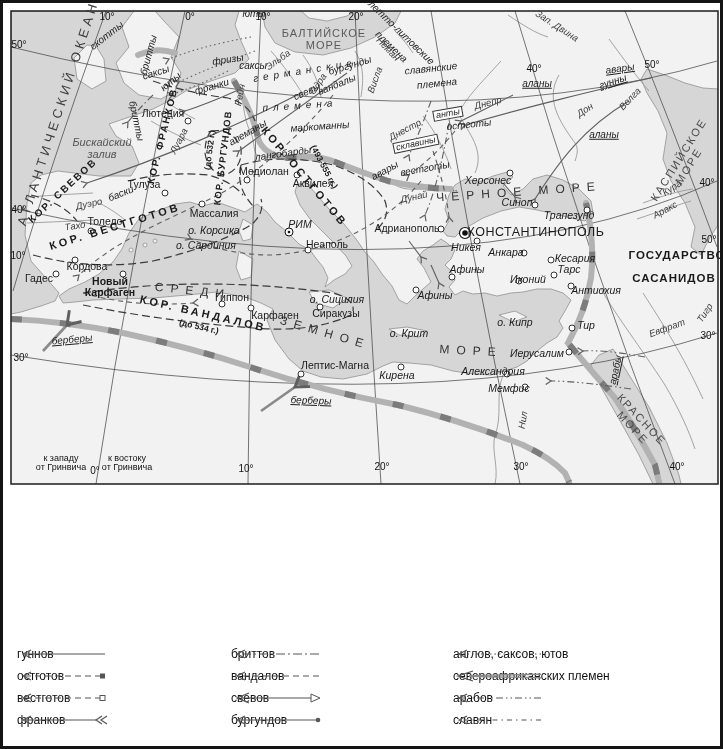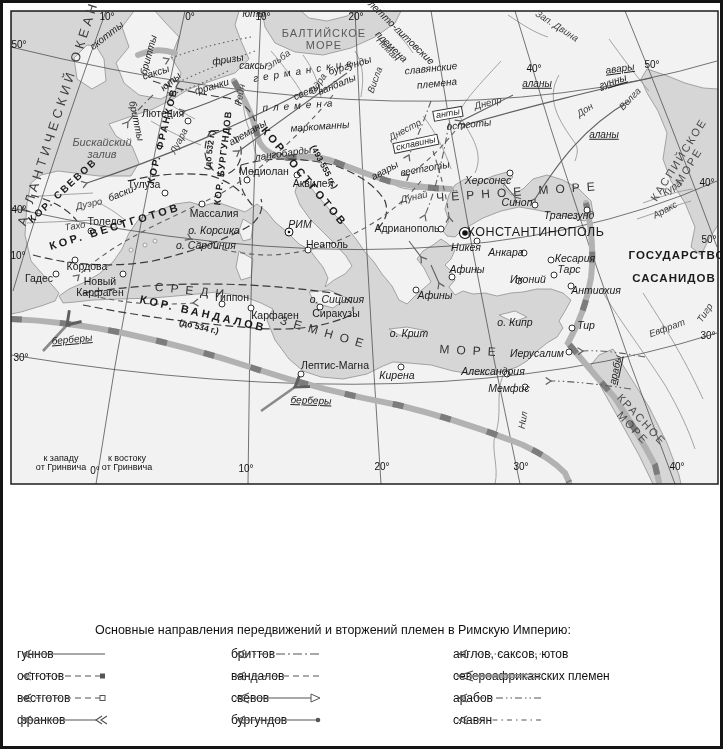--- a/index.html
+++ b/index.html
@@ -263,21 +263,21 @@
       <span class="ml kingdom2" style="left: 207px; top: 147px; transform: translate(-50%, -50%) rotate(-83deg);">(до 532 г.)</span>
       <span class="ml kingdom-lg" style="left: 301px; top: 174px; transform: translate(-50%, -50%) rotate(50deg);">КОР. ОСТГОТОВ</span>
       <span class="ml kingdom2" style="left: 321px; top: 164px; transform: translate(-50%, -50%) rotate(62deg);">(493-555 гг.)</span>
       <span class="ml kingdom-lg" style="left: 200px; top: 311px; transform: translate(-50%, -50%) rotate(13deg);">КОР. ВАНДАЛОВ</span>
       <span class="ml kingdom2" style="left: 196px; top: 324px; transform: translate(-50%, -50%) rotate(13deg);">(до 534 г.)</span>
       <span class="ml city" style="left: 160px; top: 111px; transform: translate(-50%, -50%) rotate(0deg);">Лютеция</span>
       <span class="ml city" style="left: 141px; top: 182px; transform: translate(-50%, -50%) rotate(0deg);">Тулуза</span>
       <span class="ml city" style="left: 102px; top: 219px; transform: translate(-50%, -50%) rotate(0deg);">Толедо</span>
       <span class="ml city" style="left: 84px; top: 264px; transform: translate(-50%, -50%) rotate(0deg);">Кордова</span>
       <span class="ml city" style="left: 36px; top: 276px; transform: translate(-50%, -50%) rotate(0deg);">Гадес</span>
-      <span class="ml city" style="left: 97px; top: 284px; transform: translate(-50%, -50%) rotate(0deg);">Новый
+      <span class="ml city" style="left: 107px; top: 284px; transform: translate(-50%, -50%) rotate(0deg); font-weight: bold;">Новый
 Карфаген</span>
       <span class="ml city" style="left: 211px; top: 211px; transform: translate(-50%, -50%) rotate(0deg);">Массалия</span>
       <span class="ml city" style="left: 261px; top: 169px; transform: translate(-50%, -50%) rotate(0deg);">Медиолан</span>
       <span class="ml city" style="left: 310px; top: 181px; transform: translate(-50%, -50%) rotate(0deg);">Аквилея</span>
       <span class="ml subcap" style="left: 297px; top: 222px; transform: translate(-50%, -50%) rotate(0deg);">РИМ</span>
       <span class="ml city" style="left: 324px; top: 242px; transform: translate(-50%, -50%) rotate(0deg);">Неаполь</span>
       <span class="ml city" style="left: 333px; top: 311px; transform: translate(-50%, -50%) rotate(0deg);">Сиракузы</span>
       <span class="ml city" style="left: 229px; top: 295px; transform: translate(-50%, -50%) rotate(0deg);">Гиппон</span>
       <span class="ml city" style="left: 272px; top: 313px; transform: translate(-50%, -50%) rotate(0deg);">Карфаген</span>
       <span class="ml city" style="left: 332px; top: 363px; transform: translate(-50%, -50%) rotate(0deg);">Лептис-Магна</span>
@@ -382,21 +382,20 @@
     
     
 
     
     
 
     
     
   </div>
 
-  <div class="arr-header">Основные направления передвижений и вторжений племен в Римскую Империю:</div>
 
   <div class="arr-item" style="left:14px;top:644px;">
     <svg width="92" height="14">
       <path d="M88,7 L8,7" stroke="#555" stroke-width="1.2" fill="none"></path>
       <path d="M14,3 L6,7 L14,11" stroke="#555" stroke-width="1.2" fill="none"></path>
     </svg>
       <span>гуннов</span>
   </div>
   <div class="arr-item" style="left:14px;top:666px;">
     <svg width="92" height="14">

